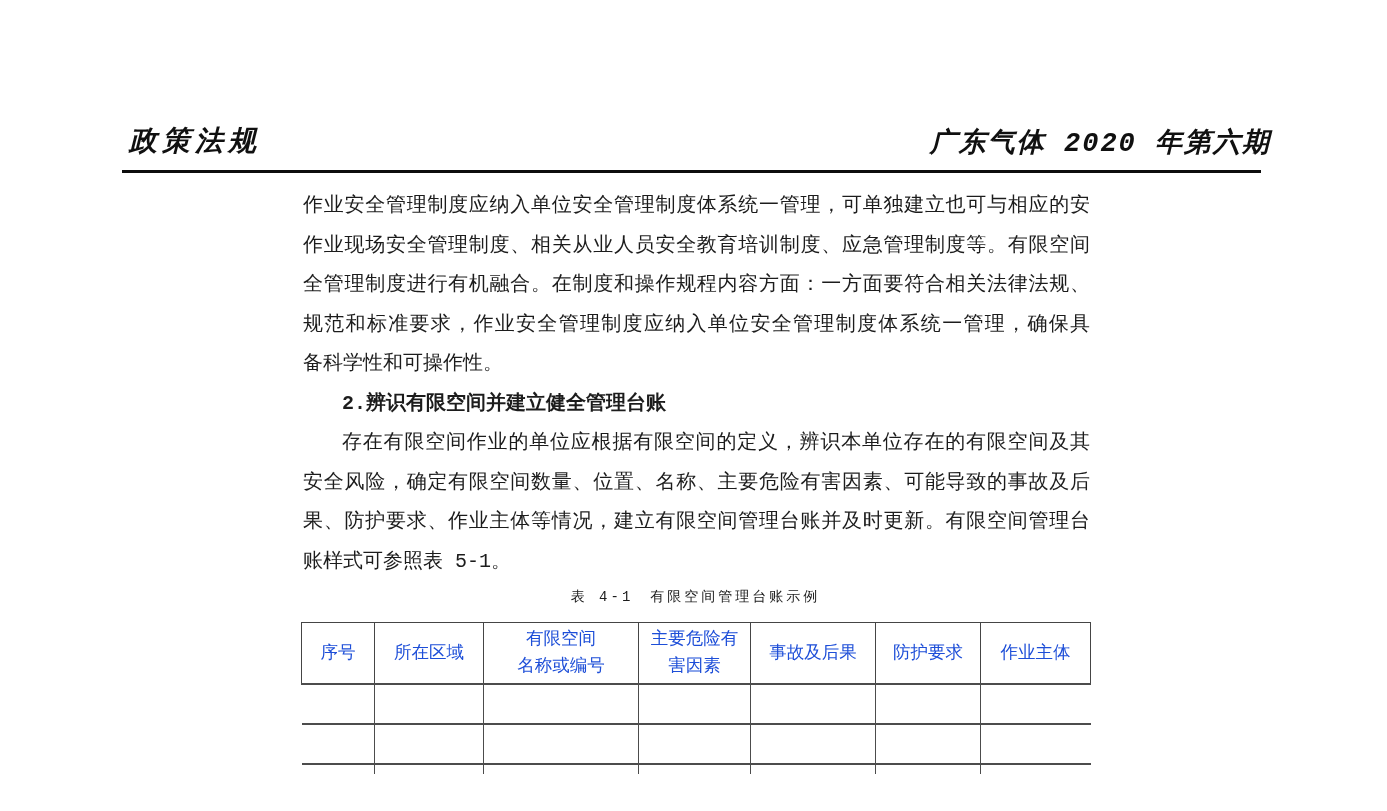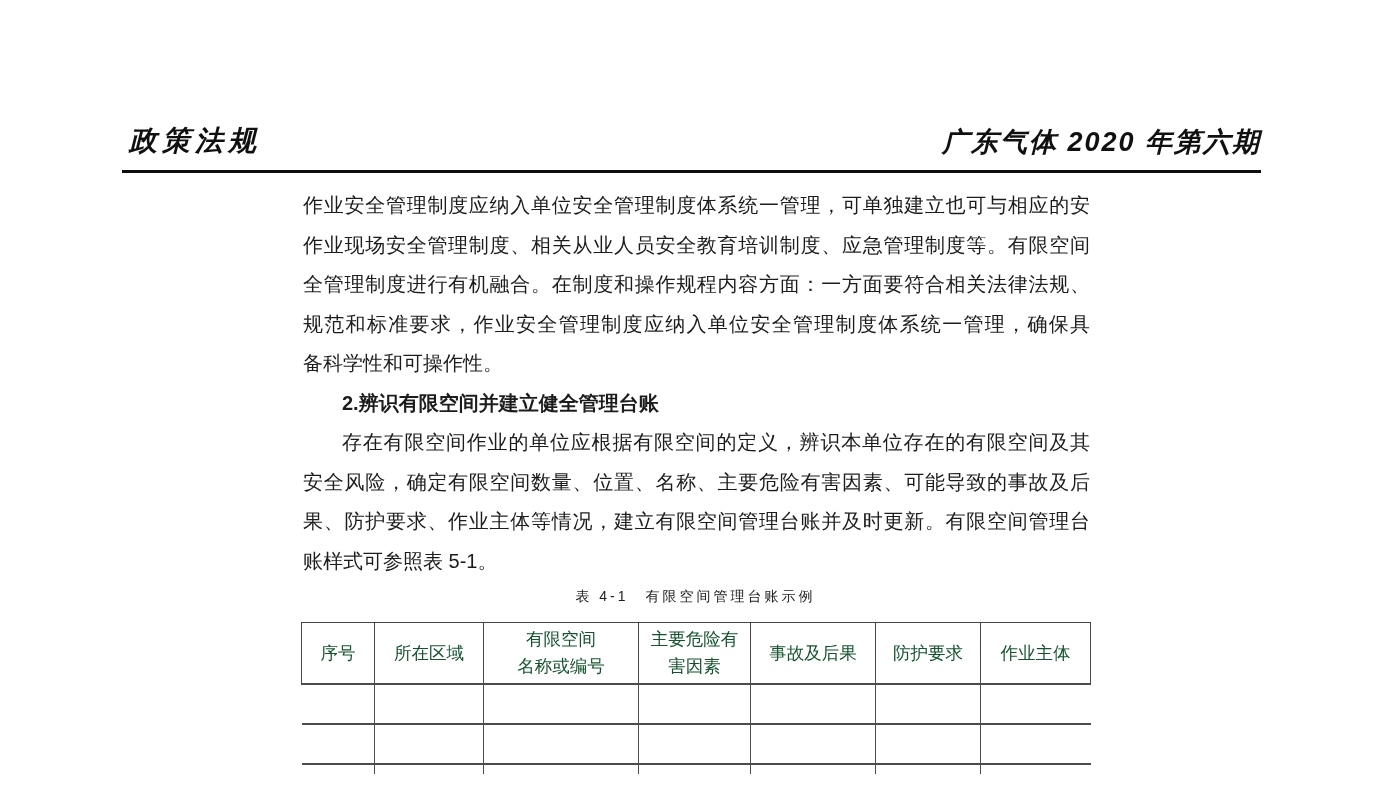--- a/index.html
+++ b/index.html
@@ -6,38 +6,38 @@
     margin: 0;
     padding: 0;
     background: #ffffff;
   }
   .page {
     position: relative;
     width: 1387px;
     height: 774px;
     background: #ffffff;
     overflow: hidden;
-    font-family: Liberation Sans, sans-serif;
+    font-family: Liberation Mono, monospace;
     color: #1a1a1a;
   }
 
   
   .masthead-left {
     position: absolute;
     left: 129px;
     top: 122px;
     font-size: 28px;
     font-weight: bold;
     font-style: italic;
     letter-spacing: 5px;
     color: #101010;
   }
   .masthead-right {
     position: absolute;
-    right: 126px;
+    right: 116px;
     top: 124px;
     font-size: 27px;
     font-weight: bold;
     font-style: italic;
     letter-spacing: 2px;
     color: #101010;
   }
   .masthead-rule {
     position: absolute;
     left: 122px;
@@ -90,21 +90,21 @@
     color: #1c1c1c;
   }
   table.ledger {
     position: absolute;
     left: 301px;
     top: 622px;
     width: 789px;
     border-collapse: collapse;
     table-layout: fixed;
     font-size: 17.5px;
-    color: #14532d;
+    color: #1d4ed8;
   }
   table.ledger th {
     border: 1.4px solid #454545;
     font-weight: normal;
     text-align: center;
     vertical-align: middle;
     height: 60px;
     white-space: pre-line;
     line-height: 27px;
     padding: 0 2px;

